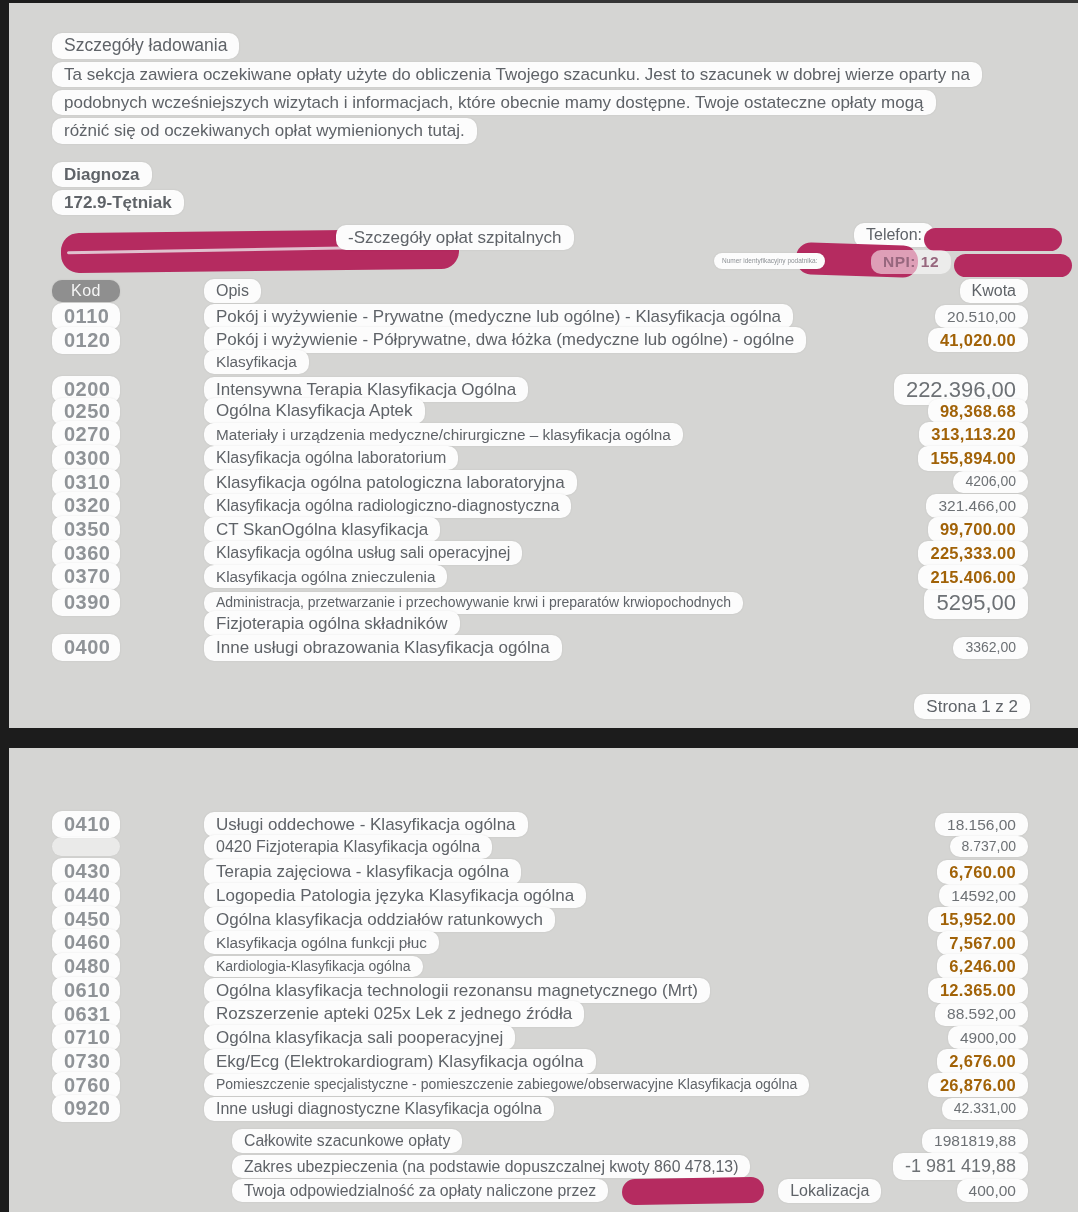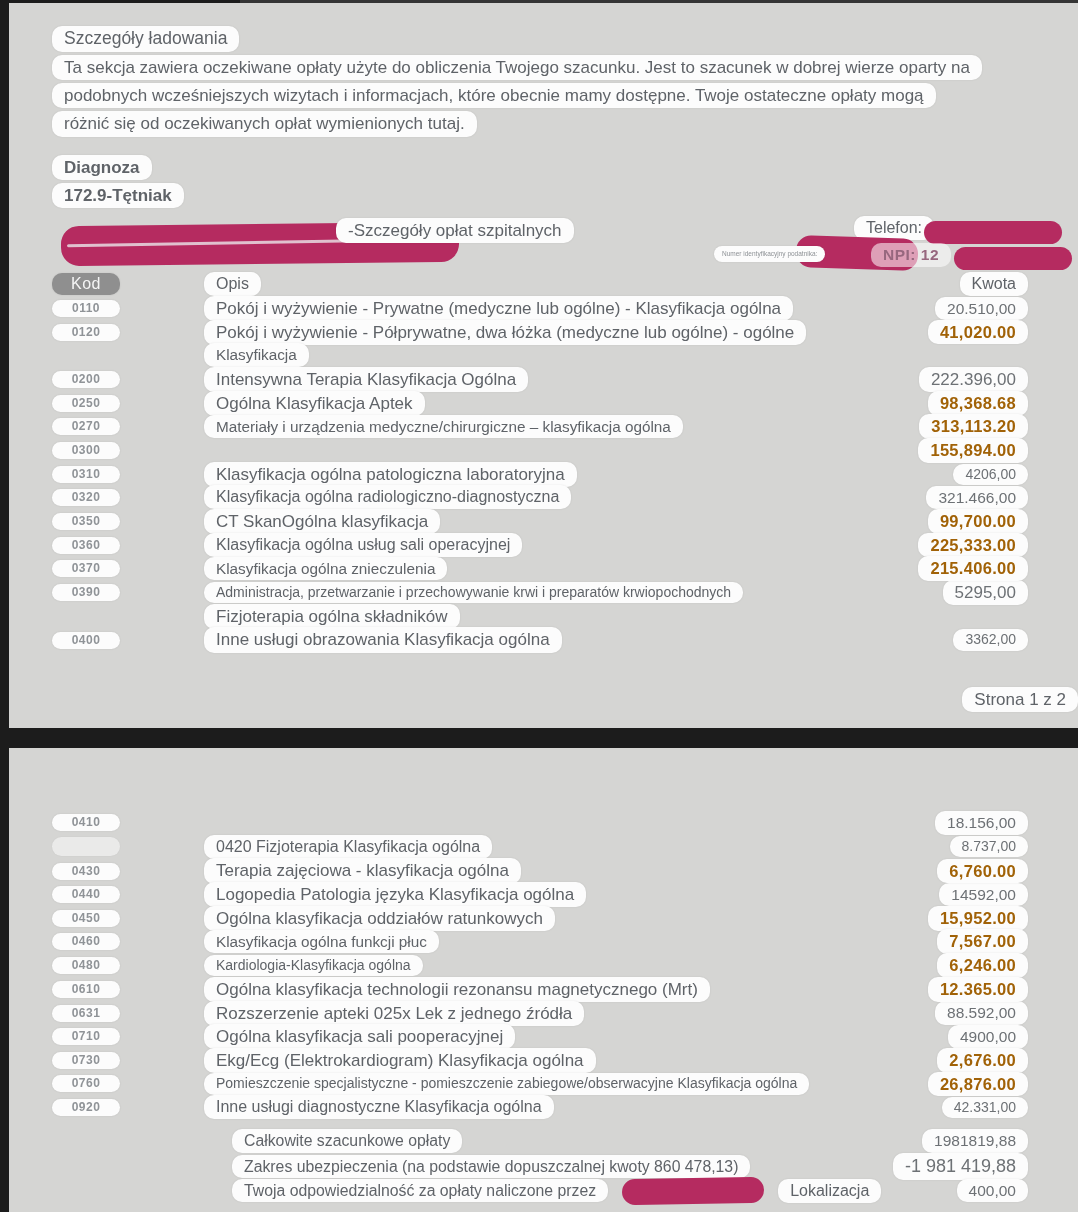--- a/index.html
+++ b/index.html
@@ -14,21 +14,21 @@
   }
   #page1{top:3px;height:725px;}
   #page2{top:748px;height:598px;}
   .top-edge{position:absolute;left:240px;top:0;width:838px;height:3px;background:#4a4a4a;opacity:.55;}
 
   .pill{
     background:#fcfcfc;border-radius:10px;display:inline-block;
     padding:2px 12px;box-shadow:0 0 2px rgba(0,0,0,.10);
     white-space:nowrap;line-height:1.25;
   }
-  .title-block{padding:23px 0 0 43px;}
+  .title-block{padding:30px 0 0 43px;}
   .page-title{font-size:17.5px;}
   .intro p{margin:3px 0 0 0;}
   .intro .pill{font-size:17px;}
   .diag{margin-top:18px;}
   .diag .pill{font-size:17px;font-weight:bold;}
   .diag .val{margin-top:3px;}
 
   
   .headzone{position:relative;height:56px;margin-top:8px;}
   .redact{position:absolute;background:#b52b60;border-radius:18px;}
@@ -43,35 +43,35 @@
   .bar-npi{left:945px;top:31px;width:118px;height:23px;border-radius:12px;}
 
   
   .trow{
     display:grid;grid-template-columns:152px 1fr auto;align-items:center;
     height:23.7px;padding:0 50px 0 43px;
   }
   .trow .c1{grid-column:1;}
   .trow .c2{grid-column:2;justify-self:start;}
   .trow .c3{grid-column:3;justify-self:end;}
-  .code{width:44px;text-align:center;font-size:12px;font-weight:600;color:#8f9397;
+  .code{width:44px;text-align:center;font-size:20px;font-weight:600;color:#8f9397;
         filter:blur(.5px);letter-spacing:.5px;padding:1px 12px;}
   .code.ghost{min-height:17px;opacity:.55;}
   .hdr-code{background:#8f8f8f;color:#f5f5f5;filter:none;font-weight:400;font-size:16px;}
   .desc{font-size:17px;}
   .desc.md{font-size:16px;}
   .desc.sm{font-size:15.3px;}
   .desc.xs{font-size:14px;}
   .hdr-label{font-size:16px;}
   .amt{font-size:15.5px;color:#6d7175;}
   .amt.blur{font-size:16.5px;font-weight:700;color:#a16207;filter:blur(.55px);letter-spacing:.3px;text-align:center;}
   .amt.small{font-size:14px;}
-  .amt.lg{font-size:17px;}
-
-  .pager-row{display:flex;justify-content:flex-end;margin-top:36px;}
+  .amt.lg{font-size:22px;}
+
+  .pager-row{display:flex;justify-content:flex-end;padding-right:48px;margin-top:36px;}
   .pager-row .pill{font-size:17px;}
 
   
   .p2-rows{padding-top:63px;}
   .totals{margin-top:10px;margin-left:20px;}
   .totrow{display:grid;grid-template-columns:152px 1fr auto;align-items:center;
     height:24.3px;padding:0 50px 0 43px;}
   .totrow .lbl{grid-column:2;justify-self:start;font-size:15.8px;margin-left:8px;}
   .totrow .c3{grid-column:3;justify-self:end;}
   .tot-flex{grid-column:2;display:flex;align-items:center;gap:14px;margin-left:8px;}
@@ -141,20 +141,21 @@
     <span class="pill desc c2">Ogólna Klasyfikacja Aptek</span>
     <span class="pill amt blur c3">98,368.68</span>
   </div>
   <div class="trow">
     <span class="pill code c1">0270</span>
     <span class="pill desc sm c2">Materiały i urządzenia medyczne/chirurgiczne – klasyfikacja ogólna</span>
     <span class="pill amt blur c3">313,113.20</span>
   </div>
   <div class="trow">
     <span class="pill code c1">0300</span>
+    <span class="pill desc md c2">Klasyfikacja ogólna laboratorium</span>
     <span class="pill amt blur c3">155,894.00</span>
   </div>
   <div class="trow">
     <span class="pill code c1">0310</span>
     <span class="pill desc c2">Klasyfikacja ogólna patologiczna laboratoryjna</span>
     <span class="pill amt small c3">4206,00</span>
   </div>
   <div class="trow">
     <span class="pill code c1">0320</span>
     <span class="pill desc md c2">Klasyfikacja ogólna radiologiczno-diagnostyczna</span>
@@ -192,20 +193,21 @@
 
   <div class="pager-row">
     <span class="pill">Strona 1 z 2</span>
   </div>
 </div>
 
 <div class="page" id="page2">
   <div class="p2-rows">
     <div class="trow">
       <span class="pill code c1">0410</span>
+      <span class="pill desc c2">Usługi oddechowe - Klasyfikacja ogólna</span>
       <span class="pill amt c3">18.156,00</span>
     </div>
     <div class="trow">
       <span class="pill code ghost c1"></span>
       <span class="pill desc md c2">0420 Fizjoterapia Klasyfikacja ogólna</span>
       <span class="pill amt small c3">8.737,00</span>
     </div>
     <div class="trow">
       <span class="pill code c1">0430</span>
       <span class="pill desc c2">Terapia zajęciowa - klasyfikacja ogólna</span>

